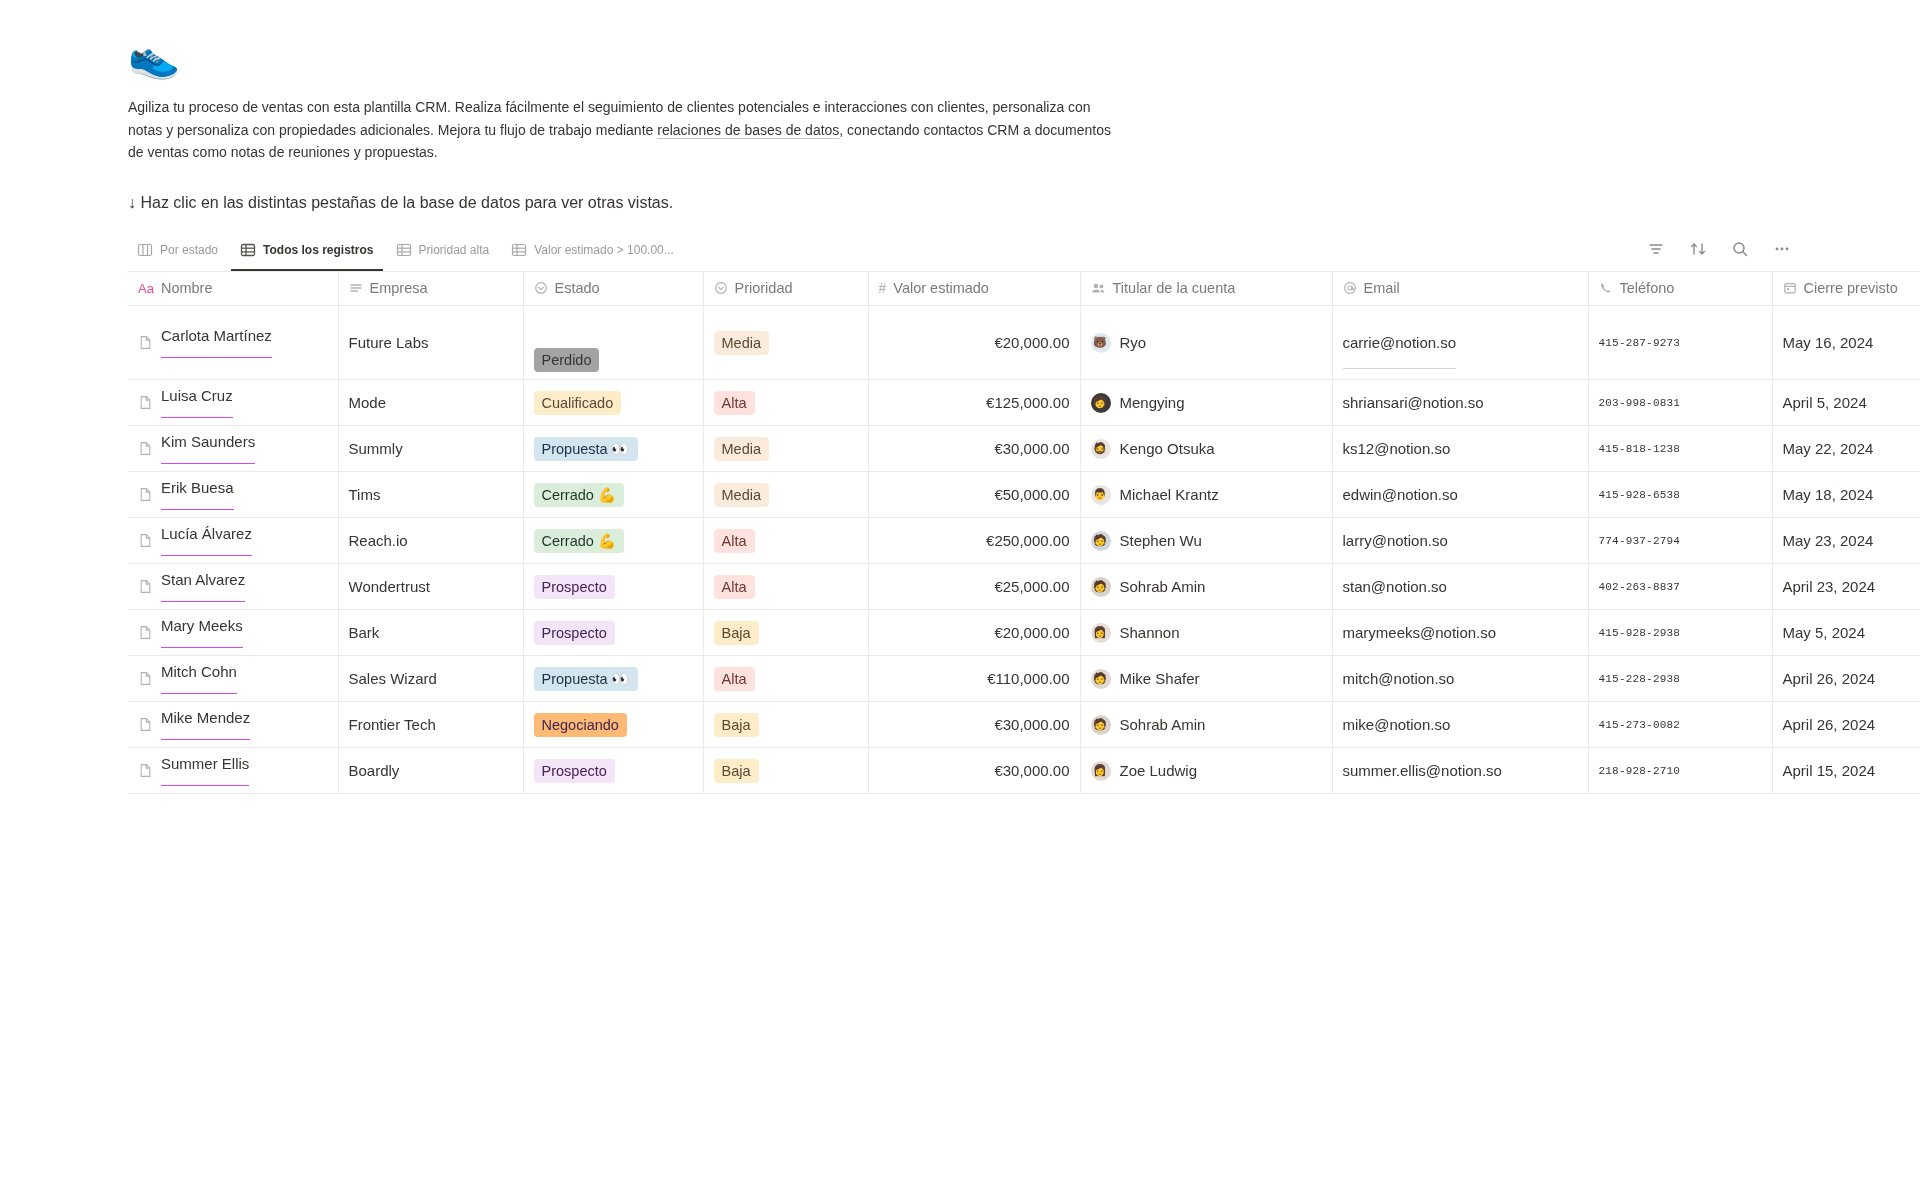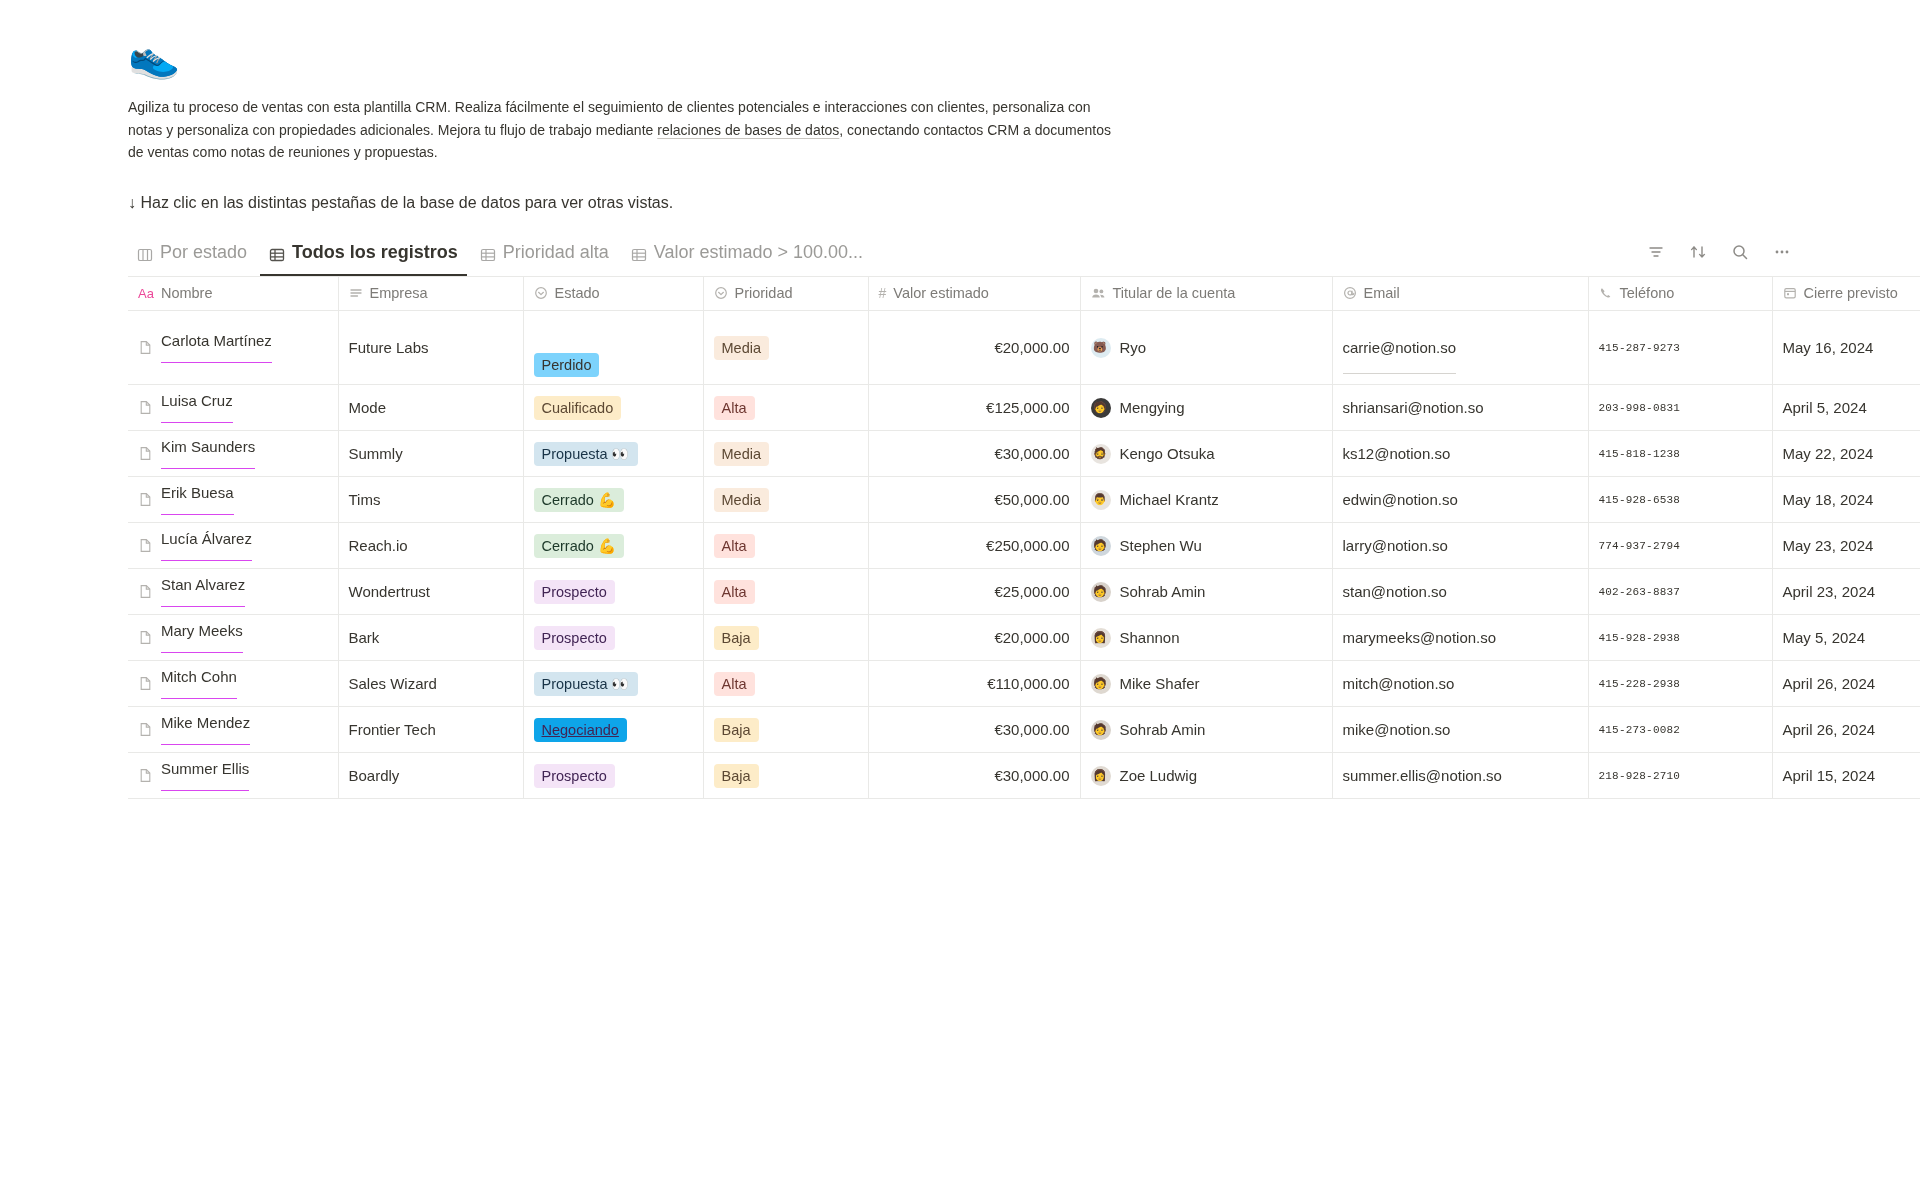--- a/index.html
+++ b/index.html
@@ -61,24 +61,24 @@
     padding-right: 128px;
     margin-bottom: 0;
   }
   .tabs {
     display: flex;
     align-items: flex-end;
     gap: 4px;
   }
   .tab {
     display: flex;
-    align-items: flex-end;
+    align-items: center;
     gap: 7px;
     padding: 6px 9px 11px 9px;
-    font-size: 18px;
+    font-size: 12px;
     color: #9b9a97;
     cursor: pointer;
     border-bottom: 2px solid transparent;
     white-space: nowrap;
   }
   .tab.active {
     color: #37352f;
     font-weight: 600;
     border-bottom: 2px solid #37352f;
   }
@@ -394,21 +394,21 @@
               <span class="page-ic">
                 <svg width="15" height="15" viewBox="0 0 15 15">
                   <path d="M3.2 1.6h5.1l3.5 3.5v8.3H3.2z" fill="none" stroke="currentColor" stroke-width="1.1"></path>
                   <path d="M8.3 1.6v3.5h3.5" fill="none" stroke="currentColor" stroke-width="1.1"></path>
                 </svg>
               </span>
               <span class="nm">Carlota Martínez</span>
             </span>
           </td>
         <td>Future Labs</td>
-        <td><span class="pill" style="background: #7dd3fc; color: rgb(55, 53, 47); margin-top: 35px;">Perdido</span></td>
+        <td><span class="pill" style="background: #a3a3a3; color: rgb(55, 53, 47); margin-top: 35px;">Perdido</span></td>
         <td><span class="pill" style="background: rgb(250, 235, 221); color: rgb(92, 72, 51);">Media</span></td>
         <td class="num">€20,000.00</td>
         <td>
             <span class="owner">
               <span class="avatar" style="background: rgb(221, 235, 241);">🐻</span>
               <span>Ryo</span>
             </span>
           </td>
         <td><span class="link-underline">carrie@notion.so</span></td>
         <td class="mono">415-287-9273</td>
@@ -610,21 +610,21 @@
               <span class="page-ic">
                 <svg width="15" height="15" viewBox="0 0 15 15">
                   <path d="M3.2 1.6h5.1l3.5 3.5v8.3H3.2z" fill="none" stroke="currentColor" stroke-width="1.1"></path>
                   <path d="M8.3 1.6v3.5h3.5" fill="none" stroke="currentColor" stroke-width="1.1"></path>
                 </svg>
               </span>
               <span class="nm">Mike Mendez</span>
             </span>
           </td>
         <td>Frontier Tech</td>
-        <td><span class="pill" style="background: #0ea5e9; color: rgb(65, 36, 84); text-decoration: underline;">Negociando</span></td>
+        <td><span class="pill" style="background: #fdba74; color: rgb(65, 36, 84);">Negociando</span></td>
         <td><span class="pill" style="background: rgb(253, 236, 200); color: rgb(92, 72, 51);">Baja</span></td>
         <td class="num">€30,000.00</td>
         <td>
             <span class="owner">
               <span class="avatar" style="background: rgb(216, 210, 203);">🧑</span>
               <span>Sohrab Amin</span>
             </span>
           </td>
         <td><span class="link-underline">mike@notion.so</span></td>
         <td class="mono">415-273-0082</td>

